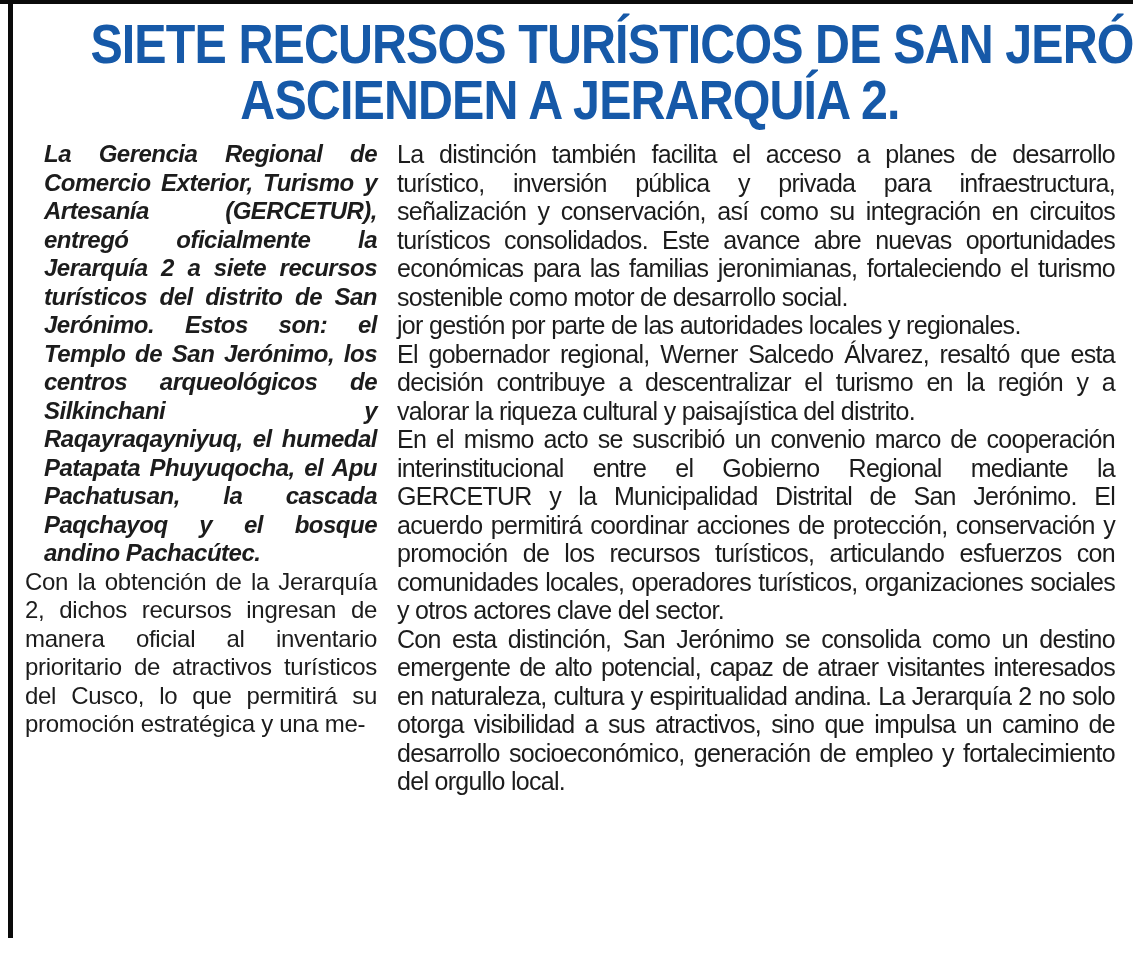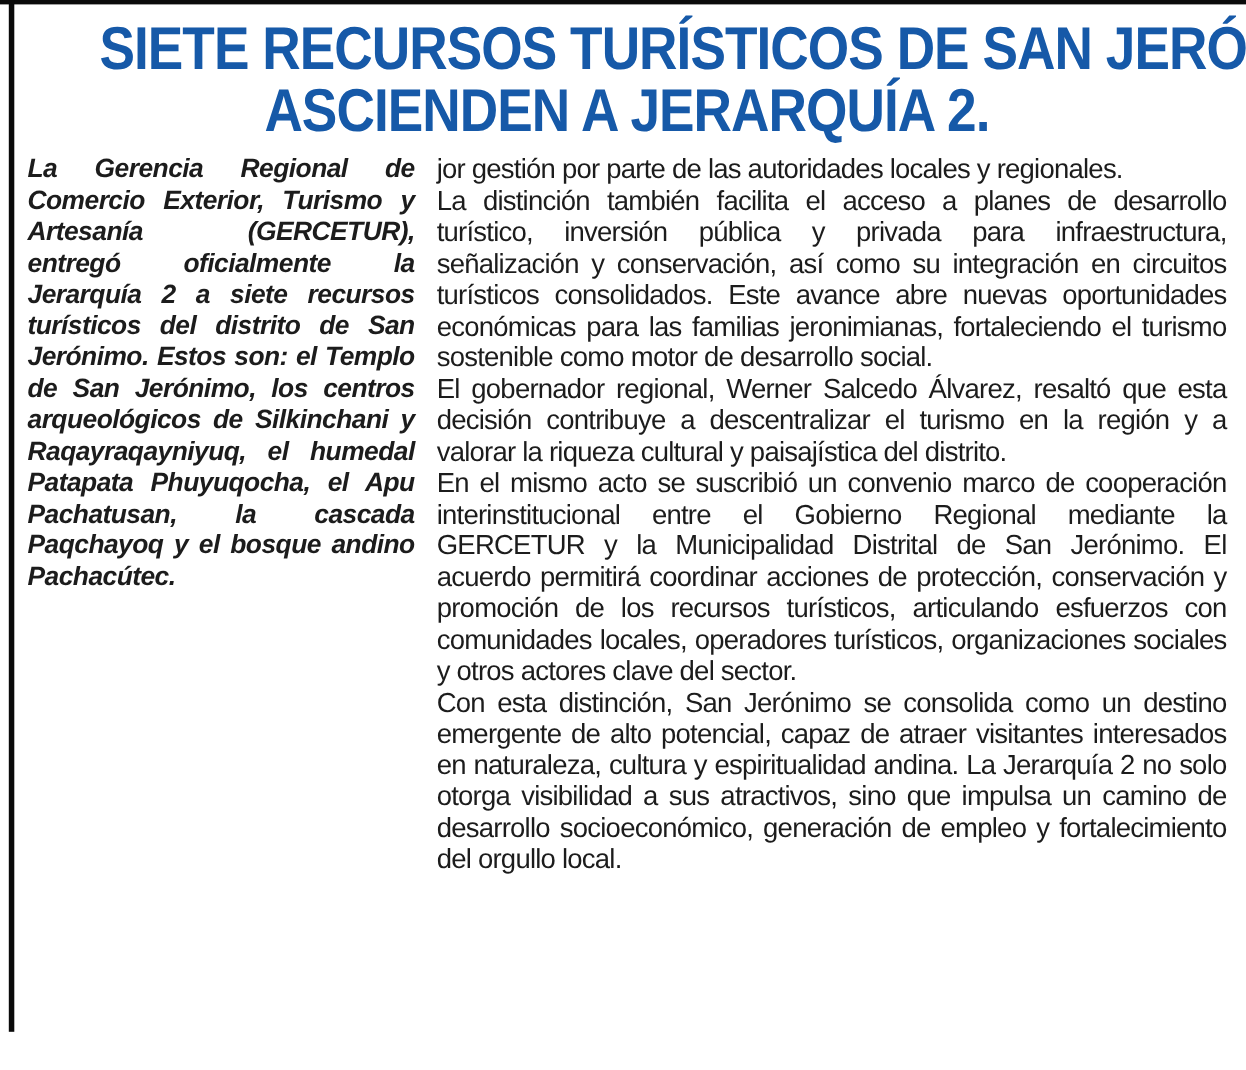--- a/index.html
+++ b/index.html
@@ -58,20 +58,21 @@
     line-height:28.5px;
     text-align:justify;
     letter-spacing:-0.3px;
     hyphens:auto;
   }
   .col-left p{margin:0;}
   .col-left .lead{
     font-weight:700;
     font-style:italic;
     letter-spacing:-0.5px;
+    margin-left:19px;
   }
   .col-right{
     flex:1 1 auto;
     font-size:25px;
     line-height:28.5px;
     text-align:justify;
     letter-spacing:-0.7px;
     hyphens:auto;
   }
   .col-right p{margin:0;}
@@ -86,24 +87,25 @@
 
   <h1 class="headline">
     <span class="headline-line">SIETE RECURSOS TURÍSTICOS DE SAN JERÓNIMO</span>
     <span class="headline-line">ASCIENDEN A JERARQUÍA 2.</span>
   </h1>
 
   <div class="columns">
 
     <div class="col-left">
       <p class="lead">La Gerencia Regional de Comercio Exterior, Turismo y Artesanía (GERCETUR), entregó oficialmente la Jerarquía 2 a siete recursos turísticos del distrito de San Jerónimo. Estos son: el Templo de San Jerónimo, los centros arqueológicos de Silkinchani y Raqayraqayniyuq, el humedal Patapata Phuyuqocha, el Apu Pachatusan, la cascada Paqchayoq y el bosque andino Pachacútec.</p>
+      <p>Con la obtención de la Jerarquía 2, dichos recursos ingresan de manera oficial al inventario prioritario de atractivos turísticos del Cusco, lo que permitirá su promoción estratégica y una me-</p>
     </div>
 
     <div class="col-right">
+      <p>La distinción también facilita el acceso a planes de desarrollo turístico, inversión pública y privada para infraestructura, señalización y conservación, así como su integración en circuitos turísticos consolidados. Este avance abre nuevas oportunidades económicas para las familias jeronimianas, fortaleciendo el turismo sostenible como motor de desarrollo social.</p>
       <p>jor gestión por parte de las autoridades locales y regionales.</p>
-      <p>La distinción también facilita el acceso a planes de desarrollo turístico, inversión pública y privada para infraestructura, señalización y conservación, así como su integración en circuitos turísticos consolidados. Este avance abre nuevas oportunidades económicas para las familias jeronimianas, fortaleciendo el turismo sostenible como motor de desarrollo social.</p>
       <p>El gobernador regional, Werner Salcedo Álvarez, resaltó que esta decisión contribuye a descentralizar el turismo en la región y a valorar la riqueza cultural y paisajística del distrito.</p>
       <p>En el mismo acto se suscribió un convenio marco de cooperación interinstitucional entre el Gobierno Regional mediante la GERCETUR y la Municipalidad Distrital de San Jerónimo. El acuerdo permitirá coordinar acciones de protección, conservación y promoción de los recursos turísticos, articulando esfuerzos con comunidades locales, operadores turísticos, organizaciones sociales y otros actores clave del sector.</p>
       <p>Con esta distinción, San Jerónimo se consolida como un destino emergente de alto potencial, capaz de atraer visitantes interesados en naturaleza, cultura y espiritualidad andina. La Jerarquía 2 no solo otorga visibilidad a sus atractivos, sino que impulsa un camino de desarrollo socioeconómico, generación de empleo y fortalecimiento del orgullo local.</p>
     </div>
 
   </div>
 </div>
 
 </body></html>

